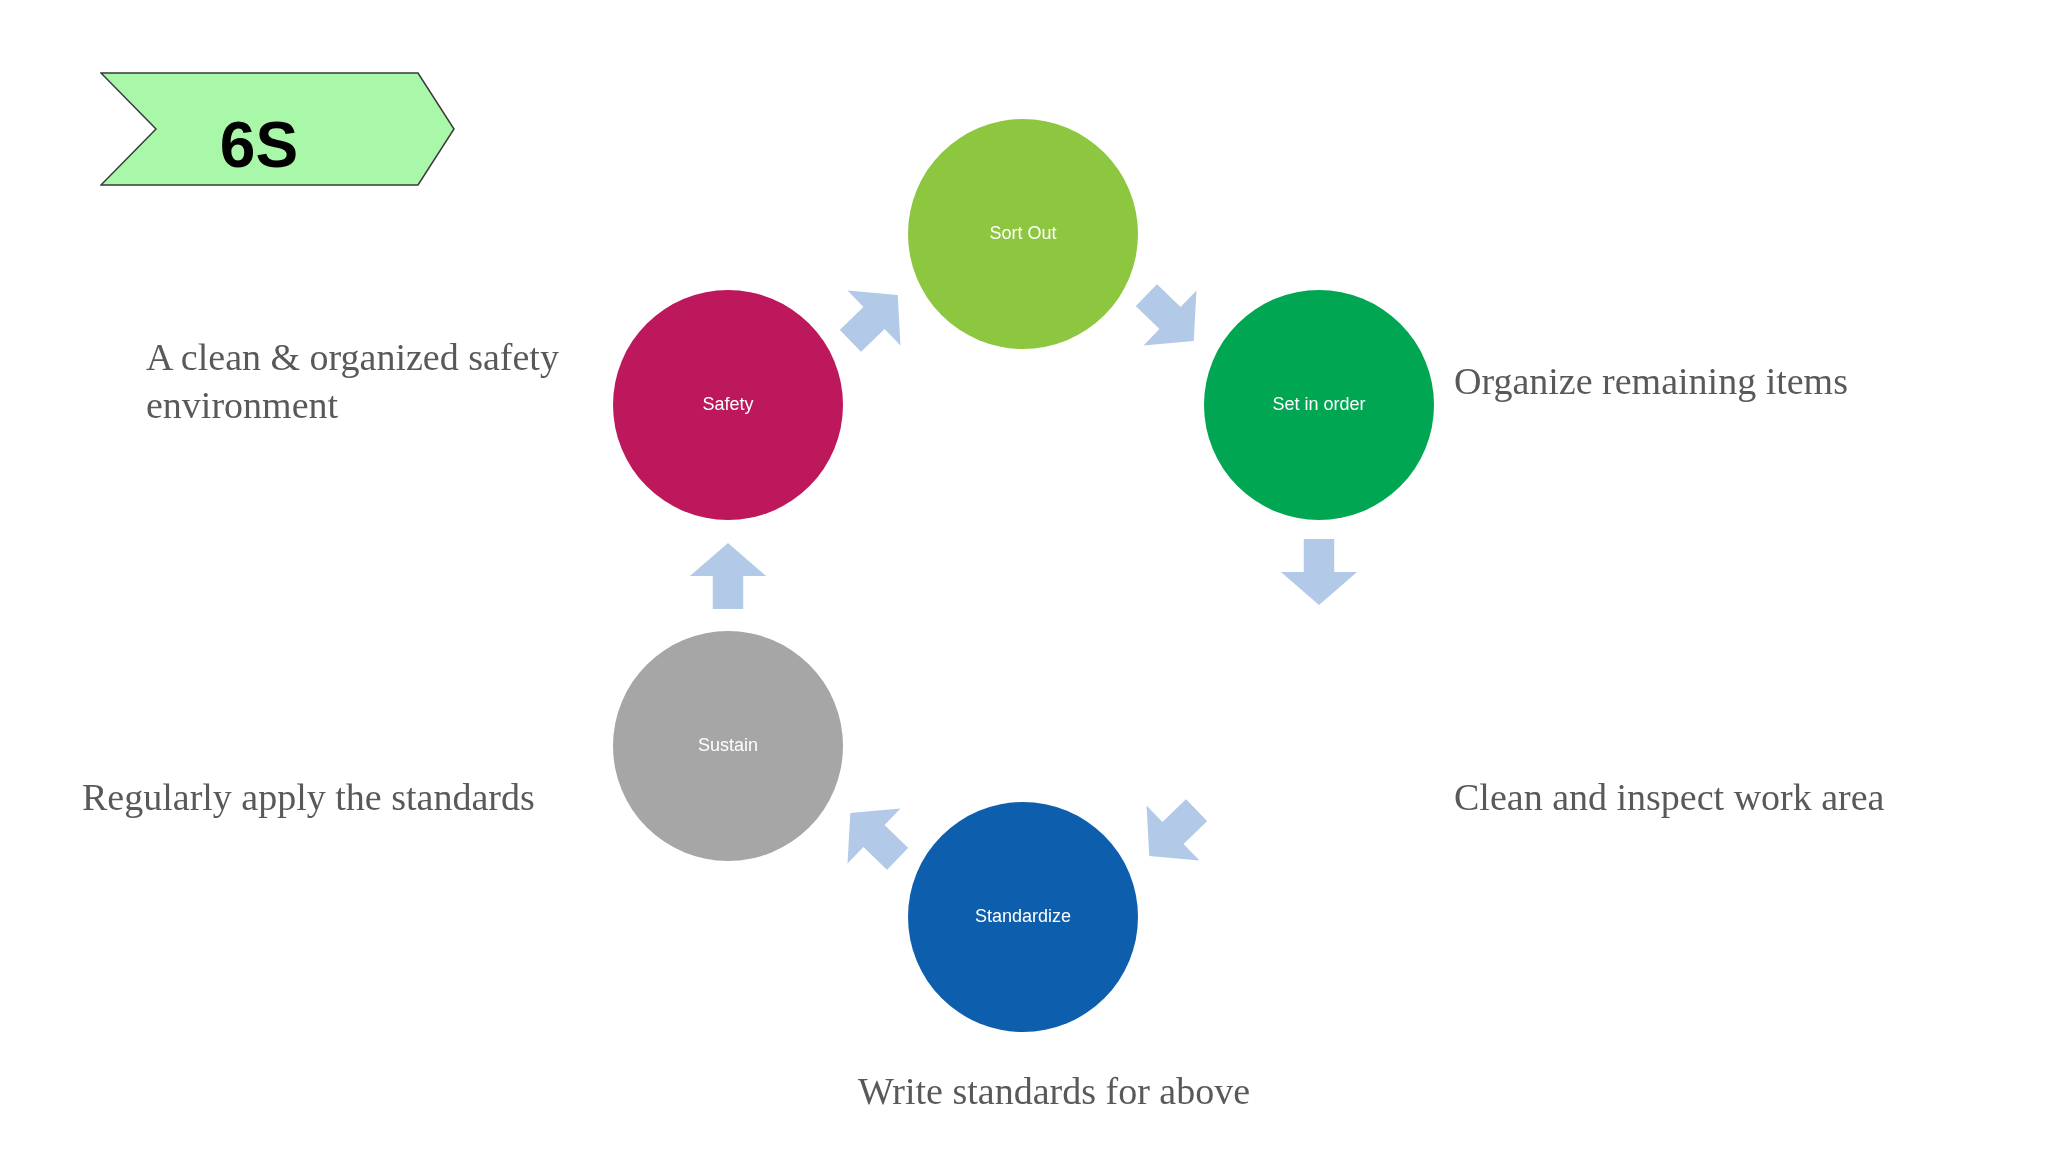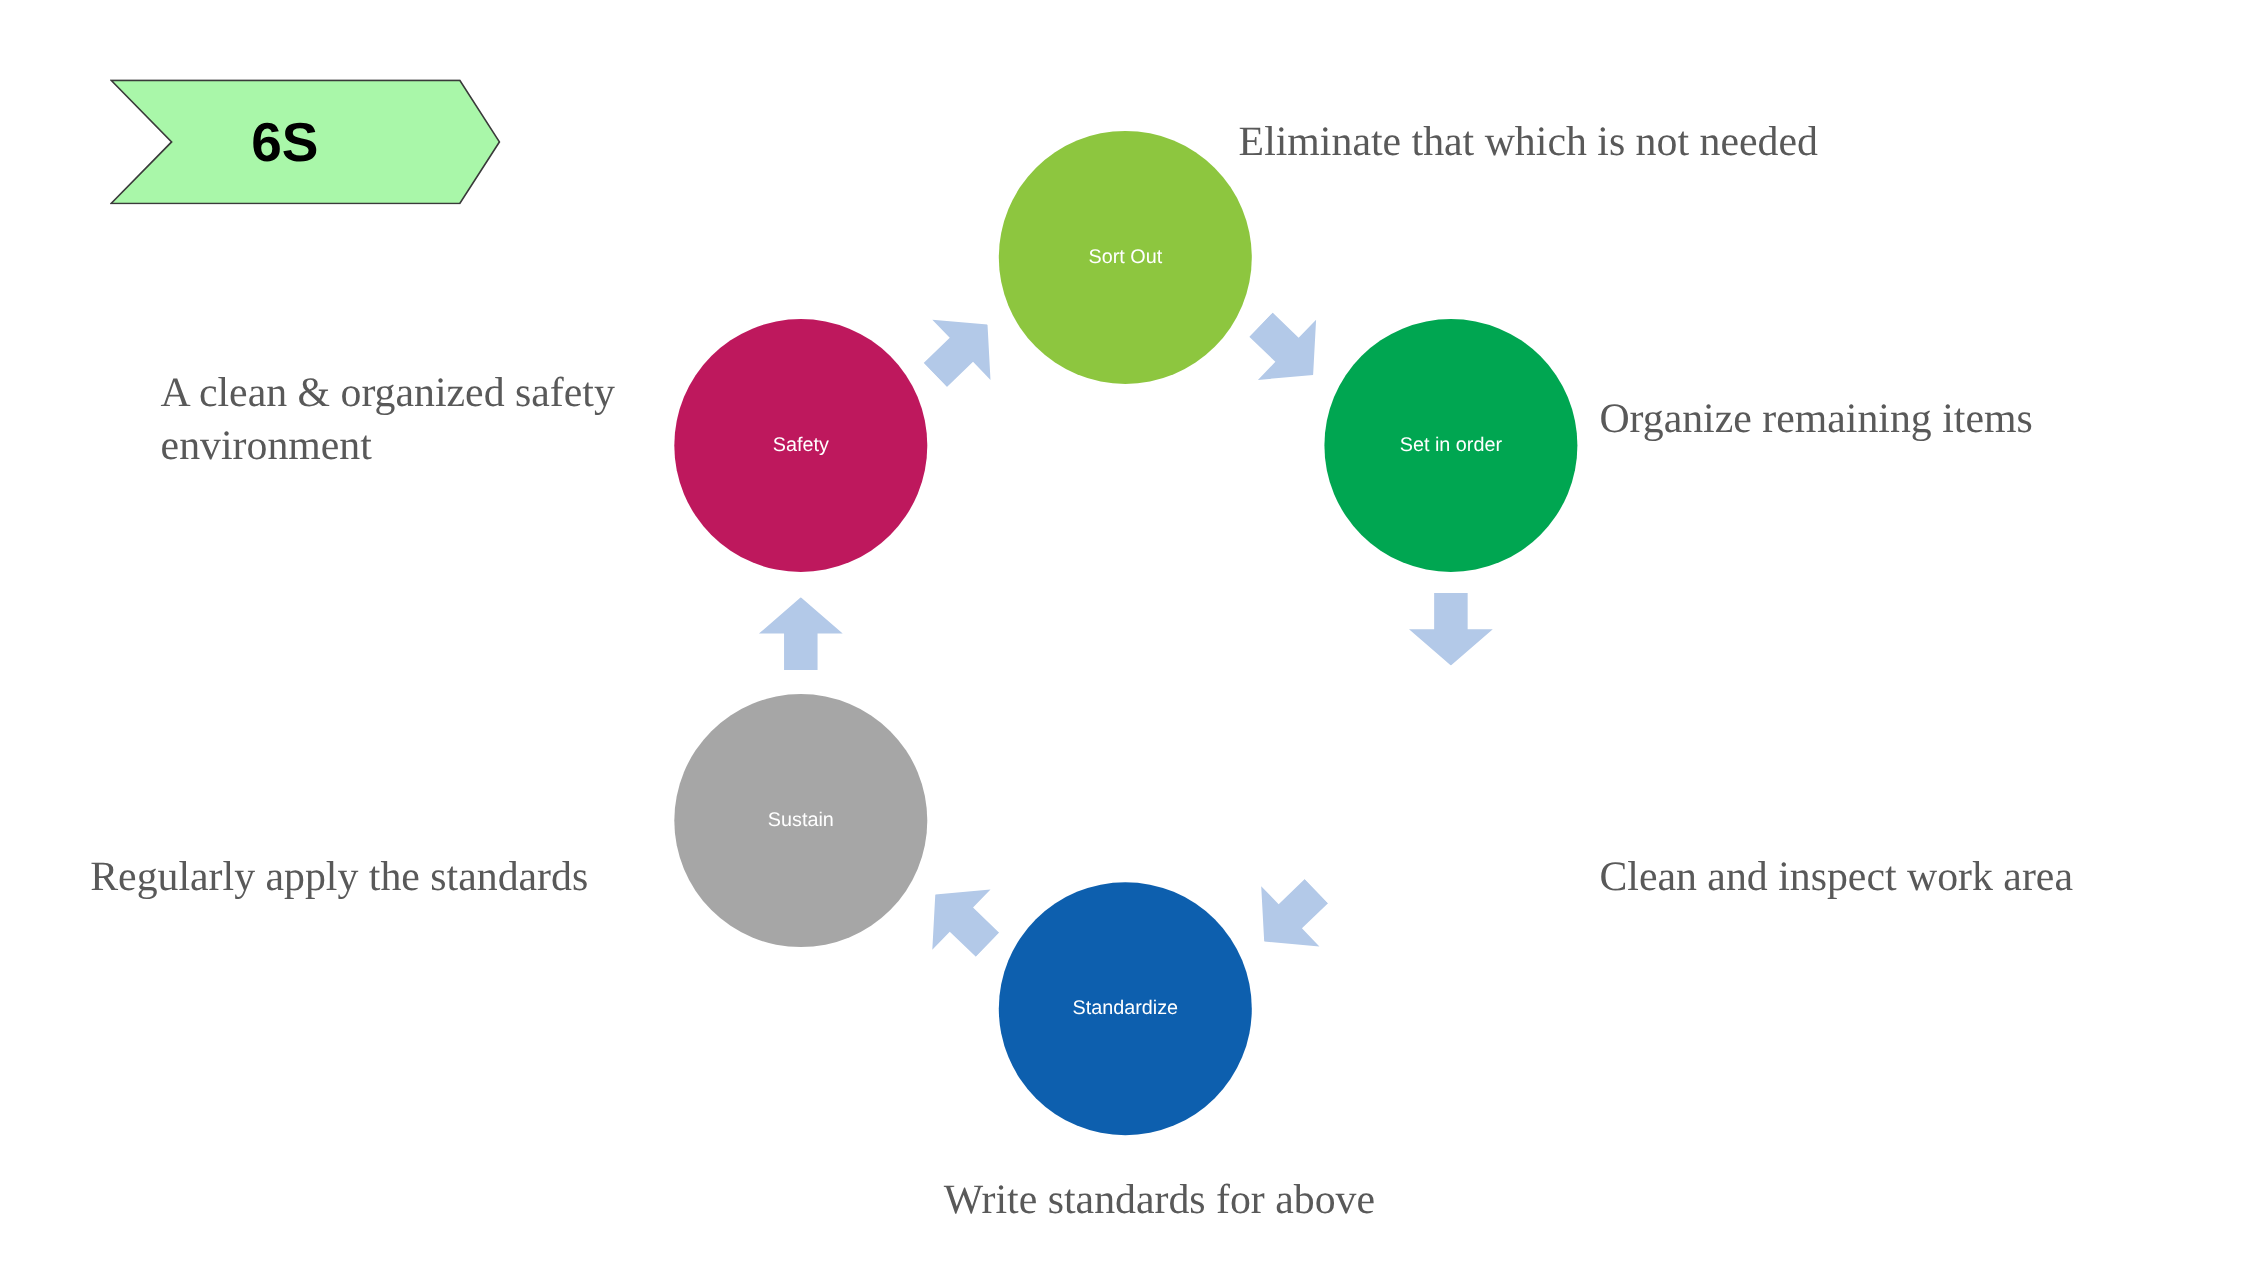--- a/index.html
+++ b/index.html
@@ -7,23 +7,23 @@
     position:relative;
     width:2048px;height:1152px;
     background:#ffffff;
     font-family:"Liberation Sans", sans-serif;
     overflow:hidden;
   }
   
   .banner{position:absolute;left:100px;top:72px;width:356px;height:114px;}
   .banner svg{position:absolute;left:0;top:0;}
   .banner-label{
-    position:absolute;left:0;top:0;width:318px;height:114px;
+    position:absolute;left:0;top:16px;width:318px;height:114px;
     display:flex;align-items:center;justify-content:center;
-    font-size:50px;font-weight:bold;color:#000000;
+    font-size:64px;font-weight:bold;color:#000000;
     font-family:"Liberation Sans", sans-serif;
   }
   
   .circle{
     position:absolute;width:230px;height:230px;border-radius:50%;
     display:flex;align-items:center;justify-content:center;text-align:center;
     color:#ffffff;font-size:18px;line-height:1.3;
   }
   .circle .lbl{max-width:150px;}
   .c-sort{left:908px;top:119px;}
@@ -94,20 +94,19 @@
   <svg class="arrow ar-bottomright" viewBox="0 0 60 52">
     <polygon points="30,0 60,26 42,26 42,52 18,52 18,26 0,26" fill="#b3c9e8"></polygon>
   </svg>
   <svg class="arrow ar-bottomleft" viewBox="0 0 60 52">
     <polygon points="30,0 60,26 42,26 42,52 18,52 18,26 0,26" fill="#b3c9e8"></polygon>
   </svg>
   <svg class="arrow ar-left" viewBox="0 0 60 52">
     <polygon points="30,0 60,26 42,26 42,52 18,52 18,26 0,26" fill="#b3c9e8"></polygon>
   </svg>
 
-  <div class="note n-sort">Eliminate that which is not needed</div>
   <div class="note n-set">Organize remaining items</div>
   <div class="note n-shine">Clean and inspect work area</div>
   <div class="note n-sustain">Regularly apply the standards</div>
   <div class="note n-std">Write standards for above</div>
   <div class="note n-safety">A clean &amp; organized safety environment</div>
 
 </div>
 
 </body></html>

